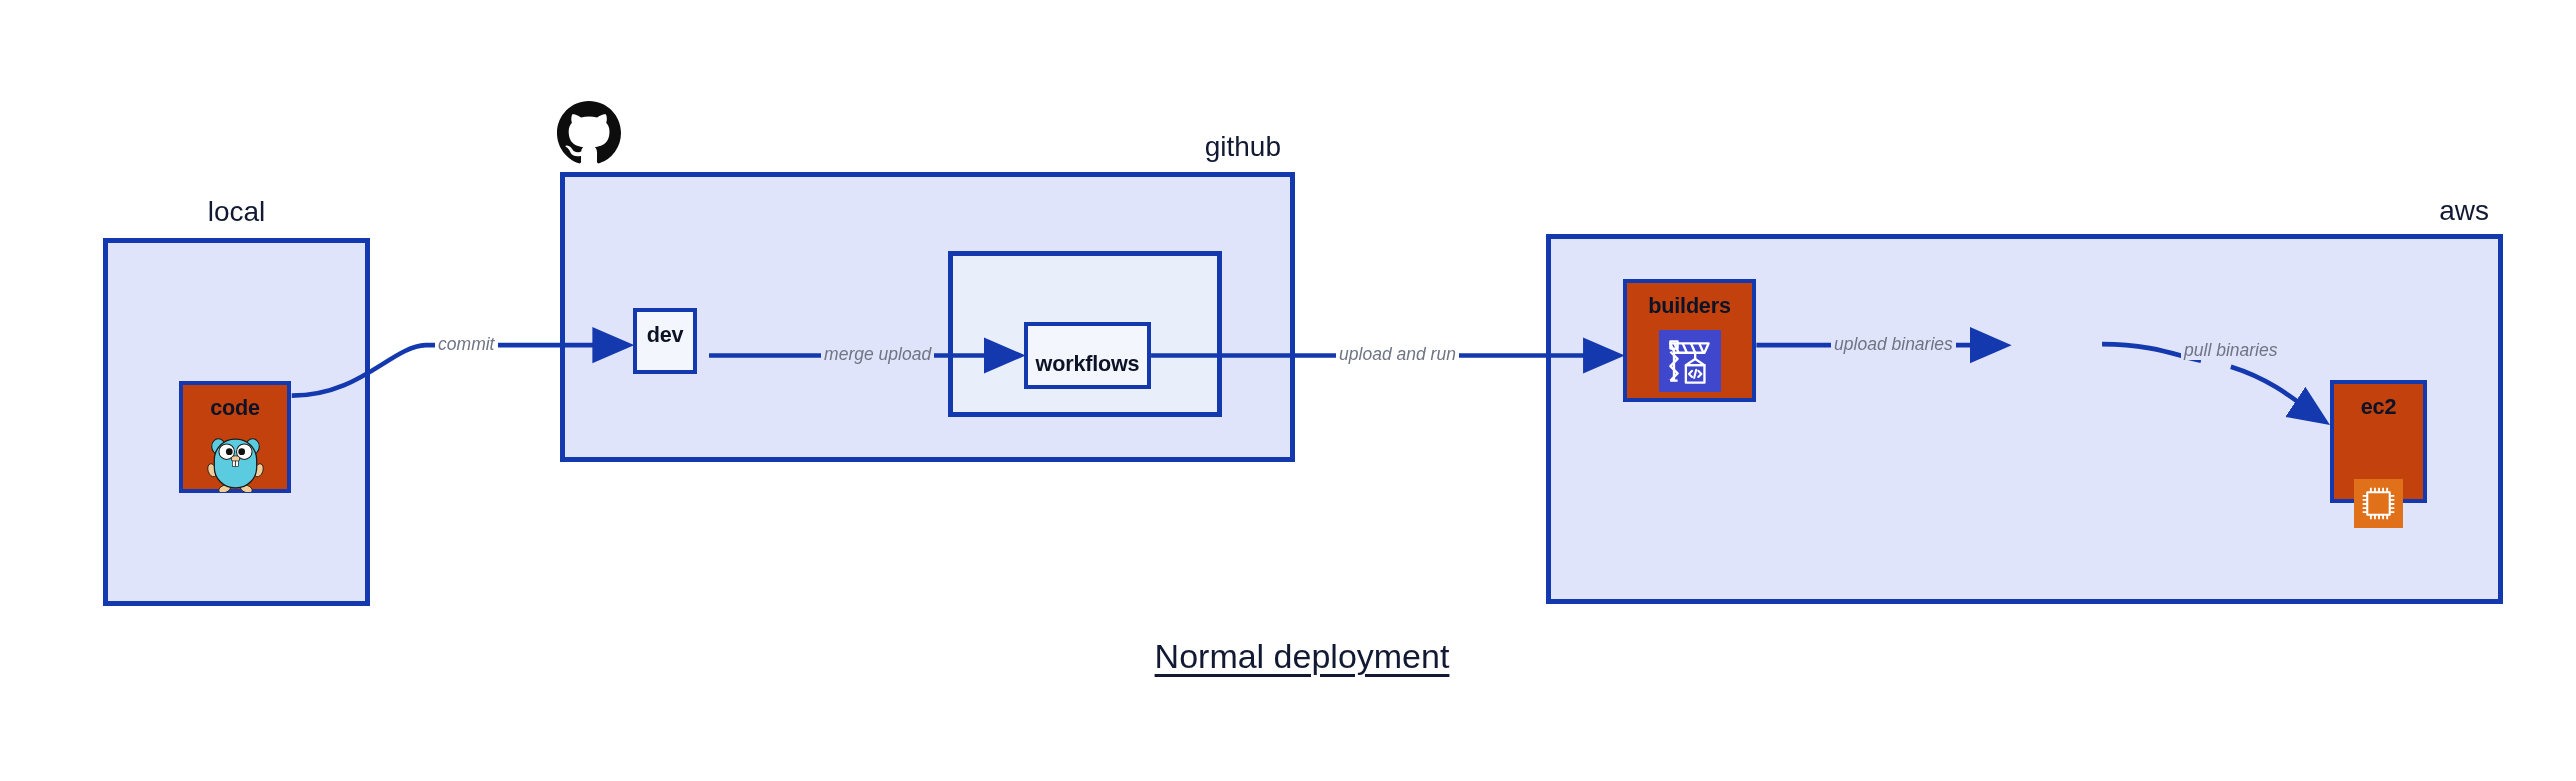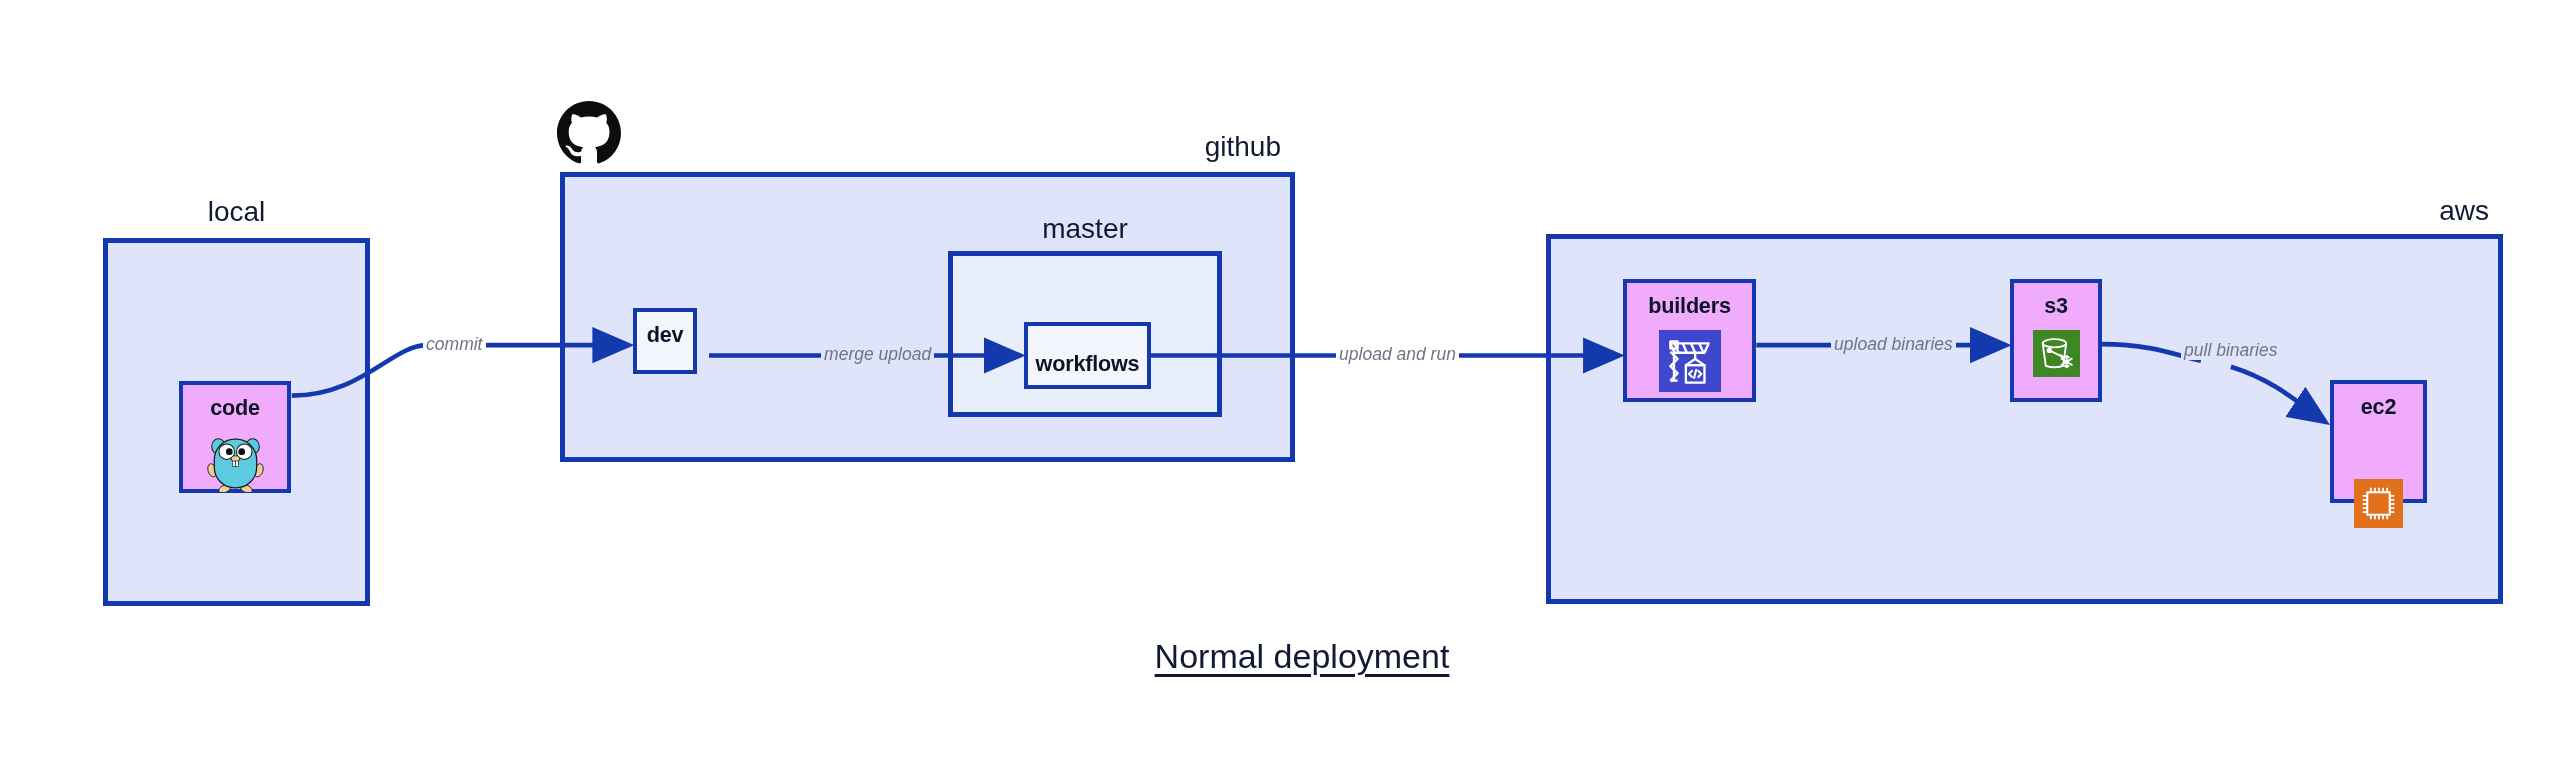--- a/index.html
+++ b/index.html
@@ -23,21 +23,21 @@
     position:absolute;
     color:#121a33;
     font-size:28px;
     line-height:1;
     white-space:nowrap;
     font-weight:400;
   }
   
   .node{
     position:absolute;
-    background:#f0abfc;
+    background:#c2410c;
     border:4.6px solid #1439ae;
     box-sizing:border-box;
     display:flex;
     flex-direction:column;
     align-items:center;
     padding-top:12.4px;
   }
   .node.plain{background:#f4f6fd;}
   .node-title{
     font-size:21.6px;
@@ -130,21 +130,20 @@
                1.27.82 2.15 0 3.07-1.87 3.75-3.65 3.95.29.25.54.73.54 1.48 0 1.07-.01
                1.93-.01 2.2 0 .21.15.46.55.38A8.01 8.01 0 0 0 16 8c0-4.42-3.58-8-8-8z"></path>
     </svg>
   </span>
 
   <div class="node plain" style="left:633px;top:308px;width:64px;height:66px;">
     <span class="node-title">dev</span>
   </div>
 
   <div class="group" style="left:948px;top:251px;width:274px;height:166px;background:#e9eefb;"></div>
-  <div class="group-label" style="left:948px;top:215px;width:274px;text-align:center;">master</div>
 
   <div class="node plain" style="left:1024px;top:322px;width:127px;height:67px;justify-content:center;padding-top:16px;">
     <span class="node-title">workflows</span>
   </div>
 
   <div class="group" style="left:1546px;top:234px;width:957px;height:370px;"></div>
   <div class="group-label" style="left:1546px;top:197px;width:943px;text-align:right;">aws</div>
 
   <div class="node" style="left:1623px;top:279px;width:133px;height:123px;">
     <span class="node-title">builders</span>
@@ -167,39 +166,20 @@
         </g>
         <g fill="none" stroke="#ffffff" stroke-width="4" stroke-linecap="round" stroke-linejoin="round">
           <path d="M64 79 L58 85 L64 91"></path>
           <path d="M76 79 L82 85 L76 91"></path>
           <path d="M72 77 L68 93"></path>
         </g>
       </svg>
     </span>
   </div>
 
-  <div class="node" style="left:2010px;top:279px;width:92px;height:123px;">
-    <span class="node-title">s3</span>
-    <span class="node-icon">
-      <svg width="47" height="47" viewBox="0 0 92 92">
-        <rect x="0" y="0" width="92" height="92" fill="#3f8624"></rect>
-        <g fill="none" stroke="#ffffff" stroke-width="3.6" stroke-linecap="round" stroke-linejoin="round">
-          <ellipse cx="42" cy="26" rx="23" ry="8"></ellipse>
-          <path d="M19 26 L25 70 Q42 76 59 70 L65 26"></path>
-          <path d="M32 40 L57 52"></path>
-          <circle cx="32" cy="40" r="3.4" fill="#ffffff"></circle>
-          <path d="M52 46 L62 52 L56 58 Z" fill="#ffffff" stroke="none"></path>
-          <g transform="translate(66,62)">
-            <path d="M0 -11 V11 M-10 -6 L10 6 M-10 6 L10 -6"></path>
-            <path d="M-4 -8 L0 -11 L4 -8 M-4 8 L0 11 L4 8"></path>
-          </g>
-        </g>
-      </svg>
-    </span>
-  </div>
 
   <div class="node" style="left:2330px;top:380px;width:97px;height:123px;gap:48px;">
     <span class="node-title">ec2</span>
     <span class="node-icon">
       <svg width="49" height="49" viewBox="0 0 96 96">
         <rect x="0" y="0" width="96" height="96" fill="#e0701a"></rect>
         <g fill="none" stroke="#ffffff" stroke-width="4" stroke-linejoin="round">
           <rect x="26" y="26" width="44" height="44"></rect>
         </g>
         <g stroke="#ffffff" stroke-width="3.6" stroke-linecap="butt">
@@ -224,21 +204,21 @@
     <path d="M1376 690 L 1978 690" fill="none" stroke="#1439ae" stroke-width="9" marker-end="url(#arrow)"></path>
 
     <path d="M2234 690 L 3141 690" fill="none" stroke="#1439ae" stroke-width="9" marker-end="url(#arrow)"></path>
 
     <path d="M3409 670 L 3892 670" fill="none" stroke="#1439ae" stroke-width="9" marker-end="url(#arrow)"></path>
 
     <path d="M4080 668 C 4180 668, 4230 692, 4272 700
              M4330 712 C 4420 740, 4470 790, 4512 818" fill="none" stroke="#1439ae" stroke-width="9" marker-end="url(#arrow)"></path>
   </svg>
 
-  <div class="edge-label" style="left:423px;top:336px;">commit</div>
+  <div class="edge-label" style="left:435px;top:336px;">commit</div>
   <div class="edge-label on-group" style="left:821px;top:346px;">merge upload</div>
   <div class="edge-label" style="left:1336px;top:346px;">upload and run</div>
   <div class="edge-label on-group" style="left:1831px;top:336px;">upload binaries</div>
   <div class="edge-label on-group" style="left:2181px;top:342px;">pull binaries</div>
 
   <div id="diagram-title" style="top:639px;">Normal deployment</div>
 
 </div>
 
 

